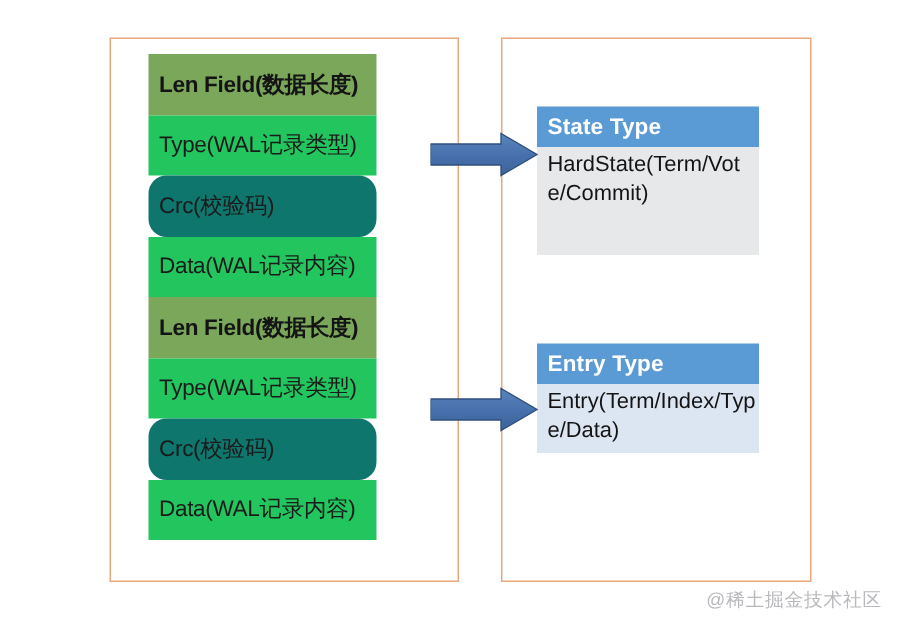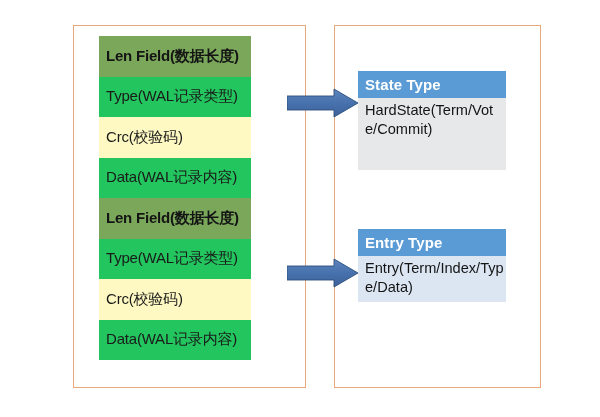--- a/index.html
+++ b/index.html
@@ -60,21 +60,22 @@
   }
   .wal-row.len {
     background: #7aa75a;
     font-weight: bold;
     color: #141414;
   }
   .wal-row.alt-a {
     background: #22c55e;
   }
   .wal-row.alt-b {
-    background: #fef9c3;
+    background: #0f766e;
+    border-radius: 12px;
   }
 
   
   .type-box {
     position: absolute;
     width: 148px;
   }
   .type-box .tb-header {
     height: 27px;
     display: flex;
@@ -180,14 +181,15 @@
     <defs>
       <linearGradient id="agrad2" x1="0" y1="0" x2="0" y2="1">
         <stop offset="0%" stop-color="#5b84bd"></stop>
         <stop offset="55%" stop-color="#4670ab"></stop>
         <stop offset="100%" stop-color="#3d6299"></stop>
       </linearGradient>
     </defs>
     <polygon points="0,8 47,8 47,1 71,15 47,29 47,22 0,22" fill="url(#agrad2)" stroke="#2f4f7d" stroke-width="0.9"></polygon>
   </svg>
 
+  <div class="watermark">@稀土掘金技术社区</div>
 
 </div>
 
 </body></html>

